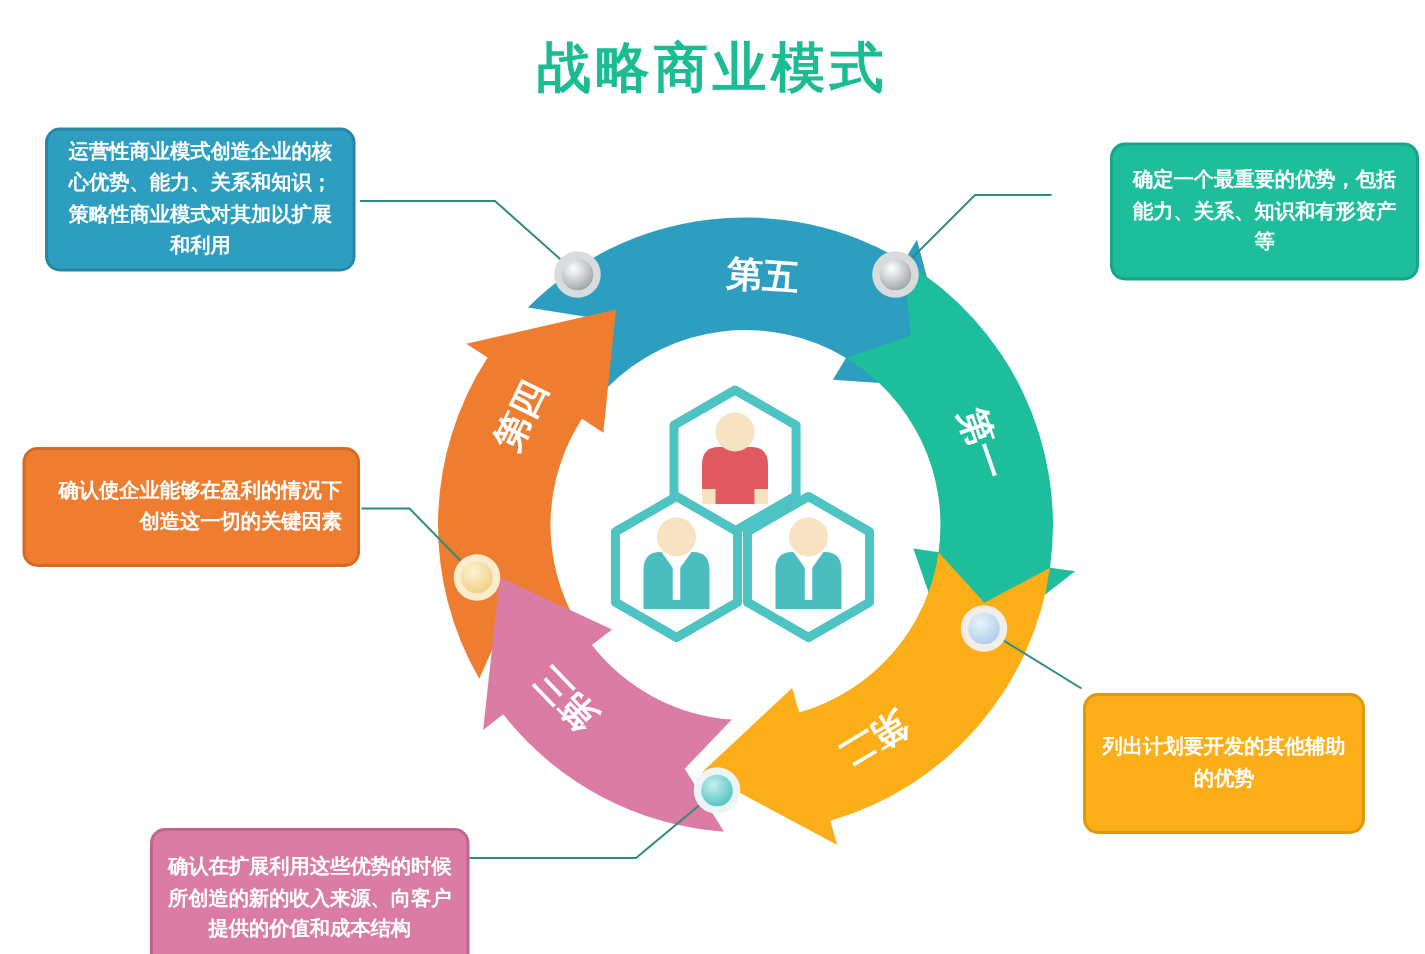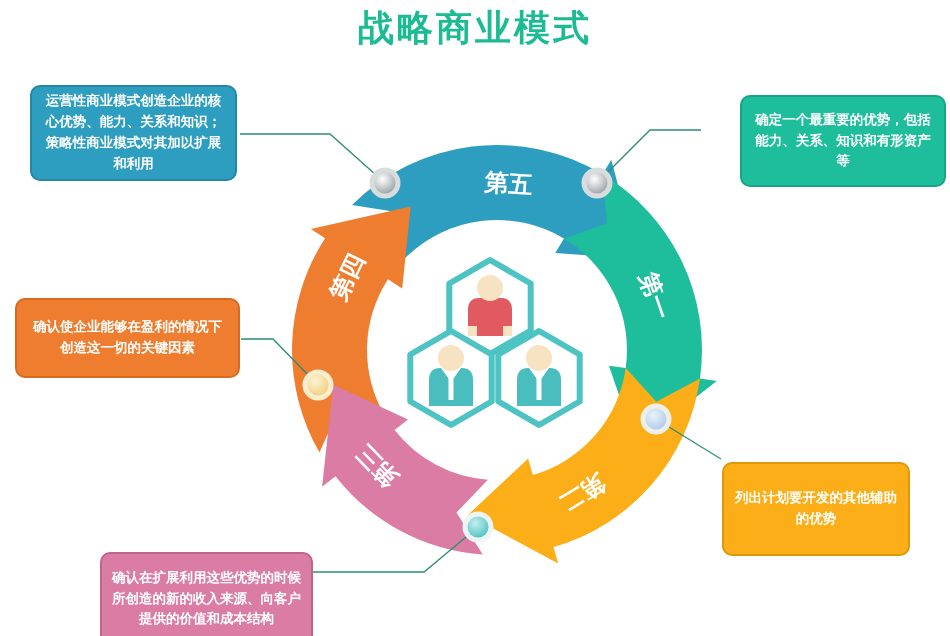--- a/index.html
+++ b/index.html
@@ -1,21 +1,21 @@
 <!DOCTYPE html>
 <html><head>
 <meta charset="utf-8">
 <style>
   html,body { margin:0; padding:0; background:#ffffff; }
   .stage {
     position:relative; width:950px; height:636px; background:#ffffff;
     font-family:"Liberation Sans", sans-serif; overflow:hidden;
   }
   .title {
-    position:absolute; top:4px; left:0; right:0; margin:0;
+    position:absolute; top:4px; left:0; right:0; margin:17px;
     text-align:center; font-size:36px; font-weight:bold; letter-spacing:3px;
   }
   #cycle-svg { position:absolute; left:0; top:0; }
   .note {
     position:absolute; box-sizing:border-box; color:#ffffff; font-weight:bold;
     font-size:13.5px; line-height:1.55; text-align:center; border-radius:10px;
     display:flex; align-items:center; justify-content:center;
     padding:16px 10px; border:2px solid rgba(0,0,0,0.1);
   }
   .note-5 { left:30px;  top:85px;  width:207px; height:96px; }
@@ -112,21 +112,21 @@
         <circle cx="539" cy="358" r="13" fill="#F7E3C2"></circle>
       </g>
     </svg>
 
   <div class="note note-5" style="background: rgb(45, 158, 192); border-color: rgb(37, 135, 166);">
     <span>运营性商业模式创造企业的核心优势、能力、关系和知识；策略性商业模式对其加以扩展和利用</span>
   </div>
   <div class="note note-1" style="background: rgb(30, 189, 155); border-color: rgb(24, 165, 135);">
     <span>确定一个最重要的优势，包括能力、关系、知识和有形资产等</span>
   </div>
-  <div class="note note-4" style="background: rgb(238, 125, 47); border-color: rgb(214, 106, 35);">
+  <div class="note note-4" style="background: rgb(238, 125, 47); border-color: rgb(214, 106, 35); text-align: right;">
     <span>确认使企业能够在盈利的情况下创造这一切的关键因素</span>
   </div>
   <div class="note note-3" style="background: rgb(219, 124, 164); border-color: rgb(194, 99, 139);">
     <span>确认在扩展利用这些优势的时候所创造的新的收入来源、向客户提供的价值和成本结构</span>
   </div>
   <div class="note note-2" style="background: rgb(251, 174, 23); border-color: rgb(222, 152, 10);">
     <span>列出计划要开发的其他辅助的优势</span>
   </div>
 </div>
 

